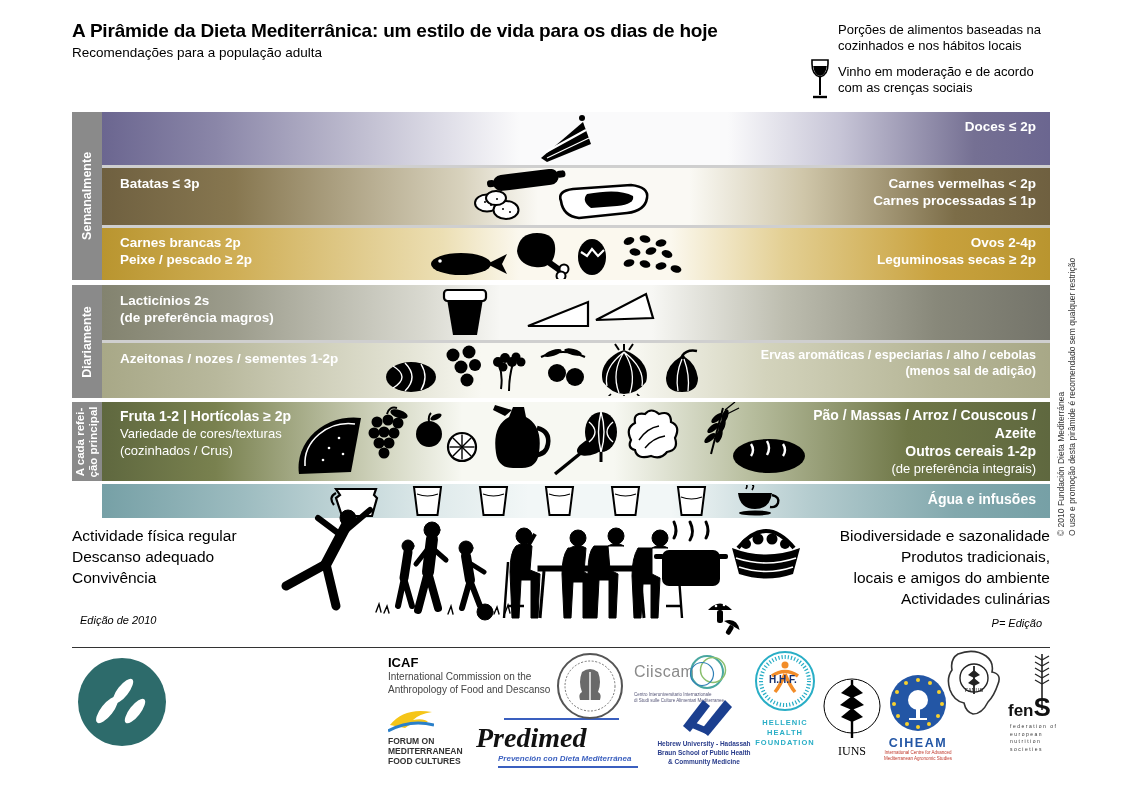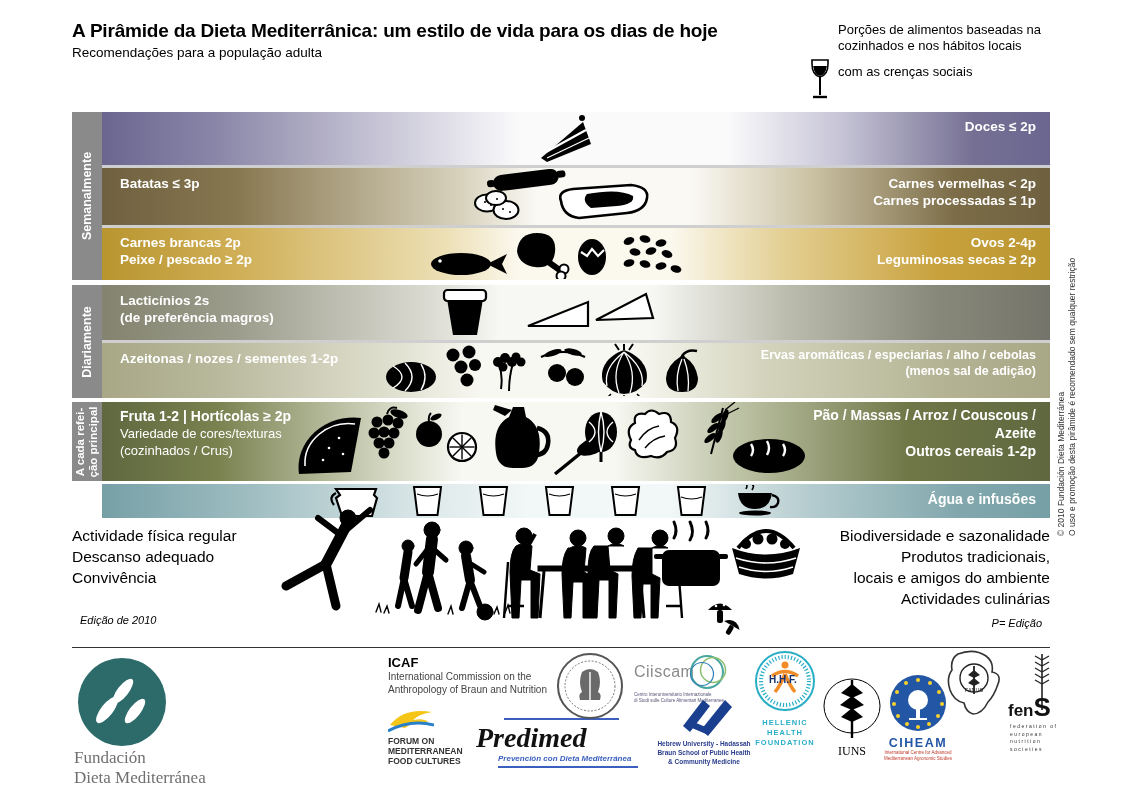--- a/index.html
+++ b/index.html
@@ -50,20 +50,21 @@
     <div>Porções de alimentos baseadas na</div>
     <div>cozinhados e nos hábitos locais</div>
   </div>
   <svg class="abs" style="left:810px;top:58px;" width="20" height="44" viewBox="0 0 20 44">
     <path d="M2,2 h16 v4 q0,11 -8,13 q-8,-2 -8,-13 z" fill="#fff" stroke="#000" stroke-width="1.6"></path>
     <path d="M3.2,8 q1,9 6.8,10 q5.8,-1 6.8,-10 z" fill="#000"></path>
     <line x1="10" y1="19" x2="10" y2="37" stroke="#000" stroke-width="2"></line>
     <line x1="3" y1="39" x2="17" y2="39" stroke="#000" stroke-width="2.4"></line>
   </svg>
   <div class="abs topnote" style="left:838px;top:64px;">
+    <div>Vinho em moderação e de acordo</div>
     <div>com as crenças sociais</div>
   </div>
 
   <div id="pyr">
 
     <div class="seg" style="top:0;height:168px;">
       <div class="vlabel">
           <div>Semanalmente</div>
         </div>
     </div>
@@ -239,20 +240,21 @@
     <div class="band b6" style="top:290px;height:79px;">
       <div class="bl" style="top:6px;">
         <div style="font-size:14px;">Fruta 1-2 | Hortícolas ≥ 2p</div>
         <div class="reg" style="font-size:13px;">Variedade de cores/texturas</div>
         <div class="reg" style="font-size:13px;">(cozinhados / Crus)</div>
       </div>
       <div class="br" style="top:5px;">
         <div style="font-size:14px;">Pão / Massas / Arroz / Couscous /</div>
         <div style="font-size:14px;">Azeite</div>
         <div style="font-size:14px;">Outros cereais 1-2p</div>
+        <div class="reg" style="font-size:13px;">(de preferência integrais)</div>
       </div>
       <svg class="icon" style="left:193px;top:0;" width="520" height="78" viewBox="0 0 520 78">
         <g transform="translate(0,12)">
           <path d="M4,60 A55,50 0 0 1 66,4 L56,58 Z" fill="#000"></path>
           <path d="M10,52 A44,40 0 0 1 60,10" stroke="#fff" stroke-width="1.6" fill="none"></path>
           <circle cx="34" cy="34" r="1.3" fill="#fff"></circle>
             <circle cx="44" cy="24" r="1.3" fill="#fff"></circle>
           <circle cx="28" cy="46" r="1.3" fill="#fff"></circle>
             <circle cx="48" cy="40" r="1.3" fill="#fff"></circle>
         </g>
@@ -458,30 +460,26 @@
   <div class="abs" style="left:78px;top:658px;">
     <svg width="88" height="88" viewBox="0 0 88 88">
       <circle cx="44" cy="44" r="44" fill="#2d6b6b"></circle>
       <g fill="#fff">
         <ellipse cx="29" cy="52" rx="16" ry="6" transform="rotate(-52 29 52)"></ellipse>
         <ellipse cx="45" cy="33" rx="15" ry="5.5" transform="rotate(-52 45 33)"></ellipse>
         <ellipse cx="57" cy="53" rx="15" ry="5.5" transform="rotate(-52 57 53)"></ellipse>
       </g>
     </svg>
   </div>
-  <div class="abs serifgray" style="left:74px;top:748px;">
-    <div>Fundación</div>
-    <div>Dieta Mediterránea</div>
-  </div>
 
   <div class="abs" style="left:388px;top:655px;">
     <div style="font-weight:bold;font-size:13px;">ICAF</div>
     <div class="logo-caption" style="font-size:10px;line-height:1.3;">
       <div>International Commission on the</div>
-      <div>Anthropology of Braun and Nutrition</div>
+      <div>Anthropology of Food and Descanso</div>
     </div>
   </div>
 
   <div class="abs" style="left:388px;top:705px;width:80px;">
     <svg width="46" height="28" viewBox="0 0 46 28">
       <path d="M2,20 q14,-18 42,-13 q-13,2 -19,8 q11,-2 15,2 q-17,0 -23,6 z" fill="#f5c518"></path>
       <path d="M0,26 q22,-12 46,-6" stroke="#2a7fc9" stroke-width="3" fill="none"></path>
     </svg>
     <div style="font-size:8.5px;font-weight:bold;line-height:1.15;color:#333;">
       <div>FORUM ON</div>

